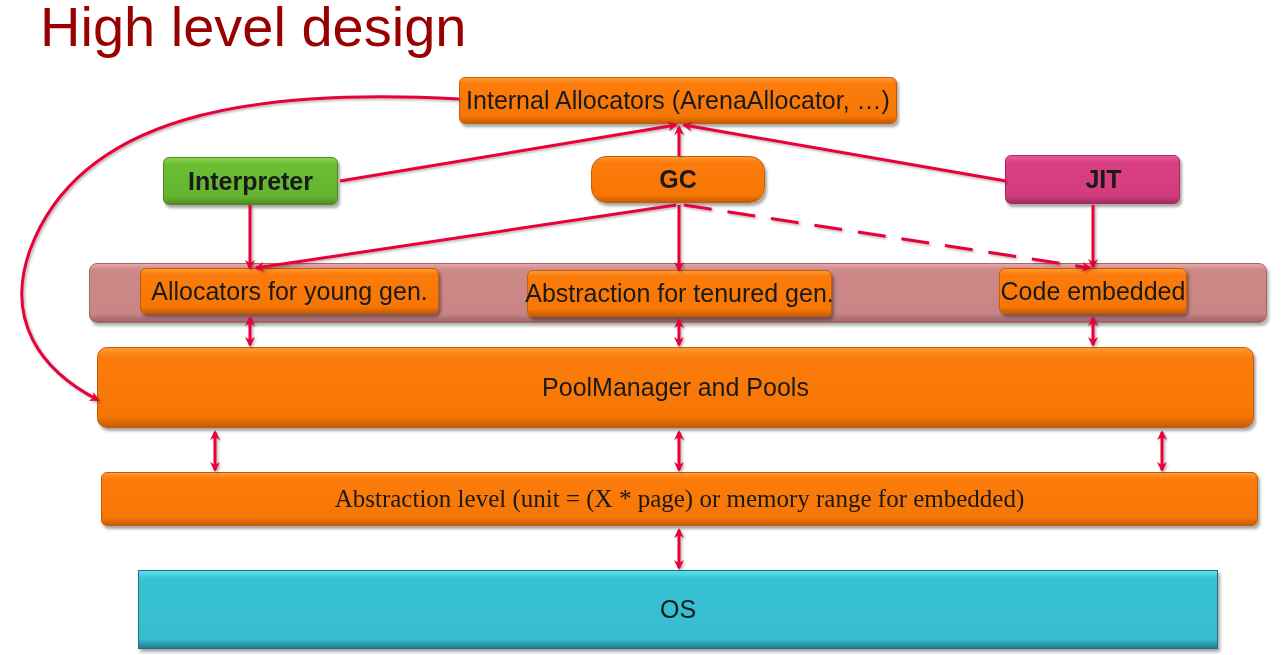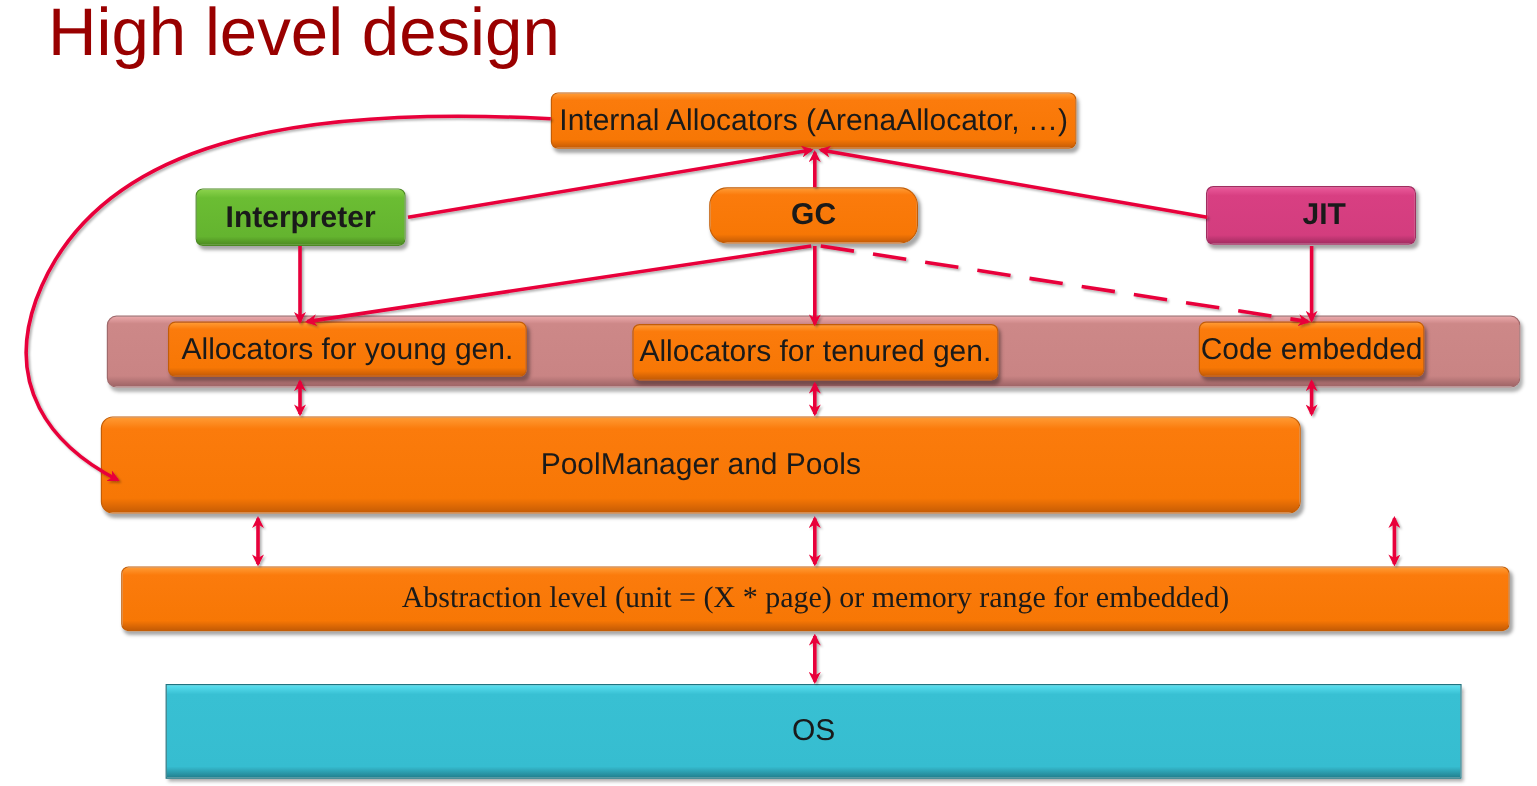--- a/index.html
+++ b/index.html
@@ -44,28 +44,28 @@
 
 <div class="box pink" style="left:1005px; top:155px; width:175px; height:49px;padding-left:22px;">
   <span>JIT</span>
 </div>
 
 <div class="box orange" style="left:100px; top:268px; width:299px; height:46px;margin-left:40px;">
   <span>Allocators for young gen.</span>
 </div>
 
 <div class="box orange" style="left:527px; top:270px; width:305px; height:47px;">
-  <span>Allocators for tenured gen.</span>
+  <span>Abstraction for tenured gen.</span>
 </div>
 
 <div class="box orange" style="left:999px; top:268px; width:188px; height:46px;">
   <span>Code embedded</span>
 </div>
 
-<div class="box orange" style="left:84px; top:347px; width:1000px; height:81px; border-radius:10px;">
+<div class="box orange" style="left:97px; top:347px; width:1157px; height:81px; border-radius:10px;">
   <span style="margin-bottom:0px;">PoolManager and Pools</span>
 </div>
 
 <div class="box orange" style="left:101px; top:472px; width:1157px; height:54px;font-family:Liberation Serif, serif;">
   <span>Abstraction level (unit = (X * page) or memory range for embedded)</span>
 </div>
 
 <div class="box teal" style="left:138px; top:570px; width:1080px; height:79px;">
   <span>OS</span>
 </div>

